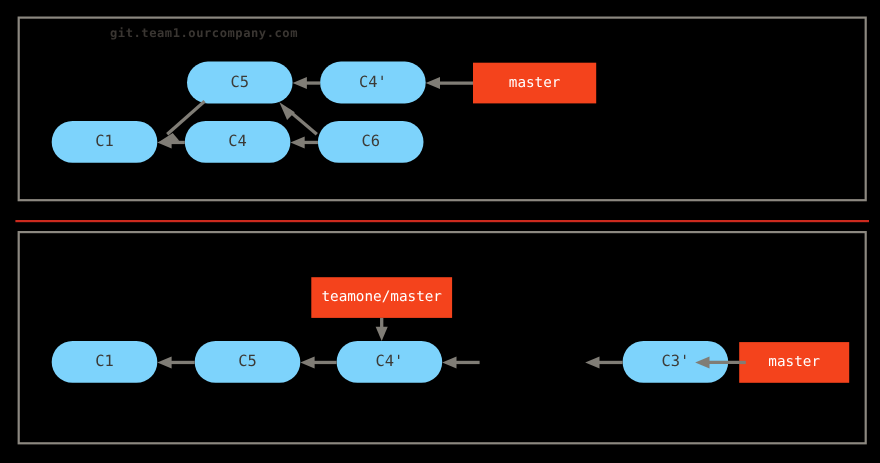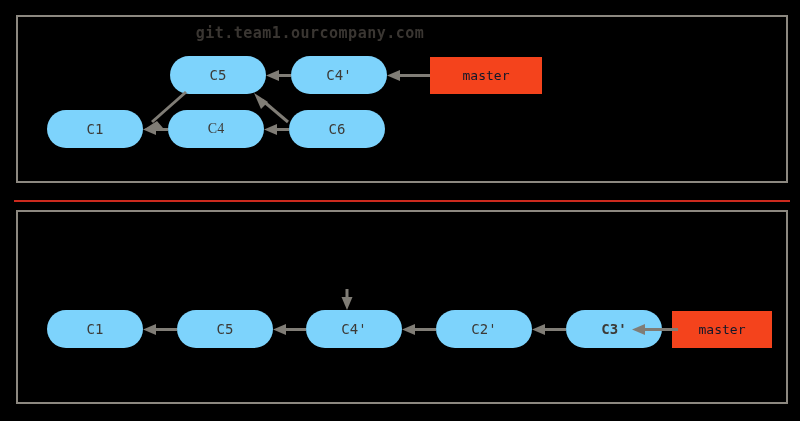--- a/index.html
+++ b/index.html
@@ -34,26 +34,25 @@
     top: 200px;
     width: 776px;
     height: 2px;
     background: #cc2a1e;
   }
 
   
   .panel-title {
     position: absolute;
     font-family: "DejaVu Sans Mono", monospace;
-    font-size: 15px;
+    font-size: 11px;
     font-weight: bold;
     color: #3a3632;
     letter-spacing: 0.5px;
     white-space: nowrap;
-    text-align: center;
   }
   #title-top    { left: 100px; top: 24px;  width: 420px; }
   #title-bottom { left: 160px; top: 219px; width: 300px; }
 
   
   .node {
     position: absolute;
     background: #7dd3fc;
     border-radius: 19px;
     display: flex;
@@ -68,21 +67,21 @@
 
   
   .refbox {
     position: absolute;
     background: #f4431c;
     display: flex;
     align-items: center;
     justify-content: center;
     font-family: "DejaVu Sans Mono", monospace;
     font-size: 13px;
-    color: #0f172a;
+    color: #ffffff;
     box-sizing: border-box;
     white-space: nowrap;
   }
 
   
   #arrows {
     position: absolute;
     left: 0;
     top: 0;
     width: 800px;
@@ -105,40 +104,40 @@
 
   <div class="panel" id="panel-top"></div>
   <div class="panel-title" id="title-top">git.team1.ourcompany.com</div>
 
   <div class="node" style="left:170px; top:56px; width:96px; height:38px;">C5</div>
 
   <div class="node" style="left:291px; top:56px; width:96px; height:38px;">C4'</div>
 
   <div class="node" style="left:47px; top:110px; width:96px; height:38px;">C1</div>
 
-  <div class="node" style="left:168px; top:110px; width:96px; height:38px;font-family:Liberation Serif, serif;">C4</div>
+  <div class="node" style="left:168px; top:110px; width:96px; height:38px;">C4</div>
 
   <div class="node" style="left:289px; top:110px; width:96px; height:38px;text-align:center;">C6</div>
 
   <div class="refbox" style="left:430px; top:57px; width:112px; height:37px;">master</div>
 
   <div class="separator"></div>
 
   <div class="panel" id="panel-bottom"></div>
 
+  <div class="refbox" style="left:283px; top:252px; width:128px; height:37px;">teamone/master</div>
 
   <div class="node" style="left:47px; top:310px; width:96px; height:38px;">C1</div>
 
   <div class="node" style="left:177px; top:310px; width:96px; height:38px;">C5</div>
 
   <div class="node" style="left:306px; top:310px; width:96px; height:38px;">C4'</div>
 
-  <div class="node" style="left:436px; top:310px; width:96px; height:38px;">C2'</div>
-
-  <div class="node" style="left:566px; top:310px; width:96px; height:38px;font-weight:bold;">C3'</div>
+
+  <div class="node" style="left:566px; top:310px; width:96px; height:38px;">C3'</div>
 
   <div class="refbox" style="left:672px; top:311px; width:100px; height:37px;">master</div>
 
   <svg id="arrows" viewBox="0 0 800 421" xmlns="http://www.w3.org/2000/svg">
 
     <g>
       <line class="arrow-line" x1="430" y1="75.5" x2="396" y2="75.5"></line>
       <polygon class="arrow-head" points="387,75.5 400,70 400,81"></polygon>
     </g>
 

